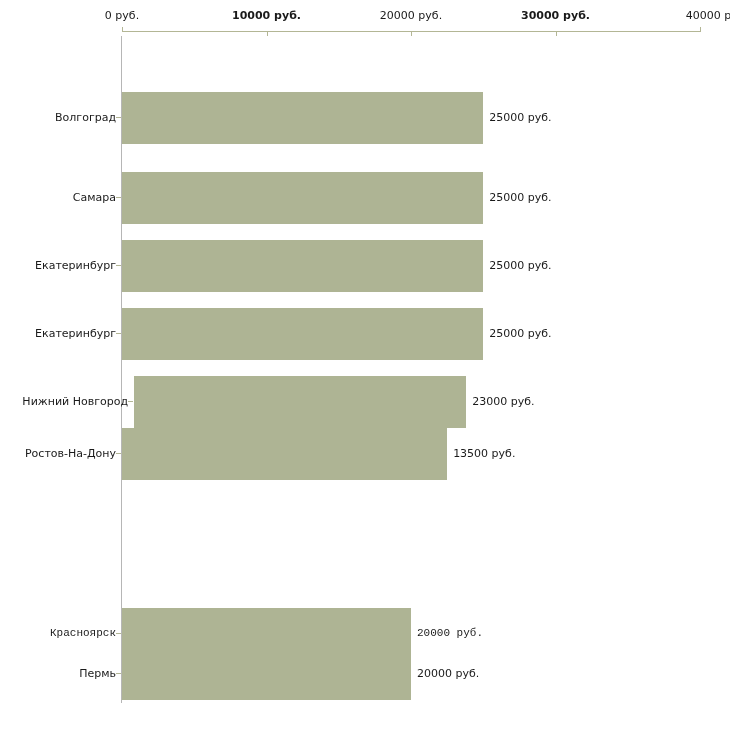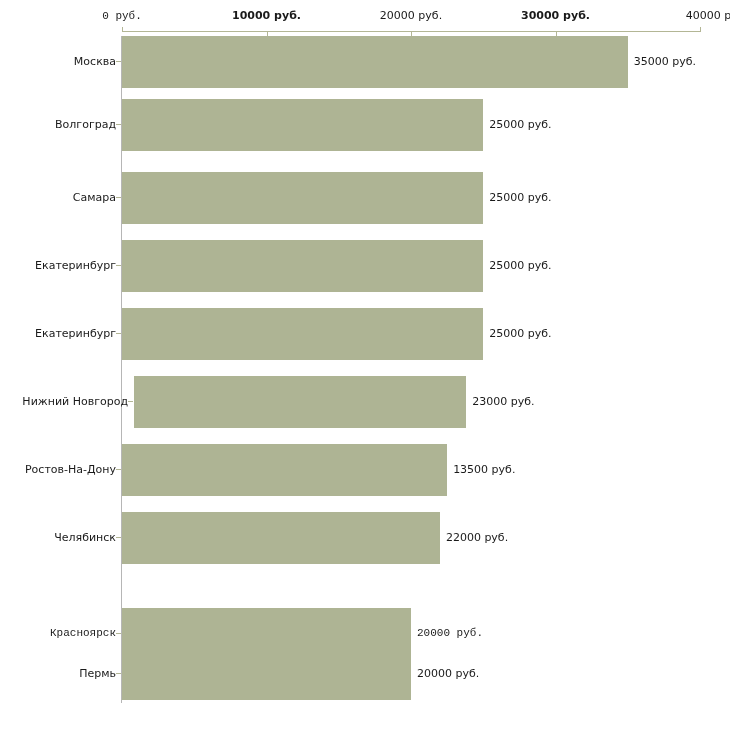--- a/index.html
+++ b/index.html
@@ -116,41 +116,35 @@
     white-space: nowrap;
   }
 </style>
 </head>
 <body>
 
 <div id="chart-root">
 
   <div id="x-axis">
       <div class="x-axis-line" style="left: 122px; width: 578px;"></div>
-      <div class="x-tick-label" style="left: 122px; font-family: Liberation Mono, monospace;">0 руб.</div>
+      <div class="x-tick-label" style="left: 122px;">0 руб.</div>
       <div class="x-tick-mark cap" style="left: 122px;"></div>
       <div class="x-tick-label" style="left: 266.5px; font-weight: bold;">10000 руб.</div>
       <div class="x-tick-mark" style="left: 266.5px;"></div>
       <div class="x-tick-label" style="left: 411px;">20000 руб.</div>
       <div class="x-tick-mark" style="left: 411px;"></div>
       <div class="x-tick-label" style="left: 555.5px; font-weight: bold;">30000 руб.</div>
       <div class="x-tick-mark" style="left: 555.5px;"></div>
       <div class="x-tick-label edge-right" style="left: 748px;">40000 руб.</div>
       <div class="x-tick-mark cap" style="left: 700px;"></div>
     </div>
 
   <div id="plot-area">
     <div id="y-axis-line"></div>
-  <div class="bar-row" style="top: 0px;">
-        <div class="cat-label">Москва</div>
-        <div class="y-tick-mark"></div>
-        <div class="bar" style="width: 505.75px; background: rgb(174, 180, 148);"></div>
-        <div class="bar-value" style="left: 633.75px;">35000 руб.</div>
-      </div>
-      <div class="bar-row" style="top: 63px;">
+      <div class="bar-row" style="top: 56px;">
         <div class="cat-label">Волгоград</div>
         <div class="y-tick-mark"></div>
         <div class="bar" style="width: 361.25px; background: rgb(174, 180, 148);"></div>
         <div class="bar-value" style="left: 489.25px;">25000 руб.</div>
       </div>
       <div class="bar-row" style="top: 136px;">
         <div class="cat-label">Самара</div>
         <div class="y-tick-mark"></div>
         <div class="bar" style="width: 361.25px; background: rgb(174, 180, 148);"></div>
         <div class="bar-value" style="left: 489.25px;">25000 руб.</div>
@@ -166,31 +160,25 @@
         <div class="y-tick-mark"></div>
         <div class="bar" style="width: 361.25px; background: rgb(174, 180, 148);"></div>
         <div class="bar-value" style="left: 489.25px;">25000 руб.</div>
       </div>
       <div class="bar-row" style="top: 340px; margin-left: 12px;">
         <div class="cat-label">Нижний Новгород</div>
         <div class="y-tick-mark"></div>
         <div class="bar" style="width: 332.35px; background: rgb(174, 180, 148);"></div>
         <div class="bar-value" style="left: 460.35px;">23000 руб.</div>
       </div>
-      <div class="bar-row" style="top: 408px;">
+      <div class="bar-row" style="top: 392px;">
         <div class="cat-label">Ростов-На-Дону</div>
         <div class="y-tick-mark"></div>
         <div class="bar" style="width: 325.125px; background: rgb(174, 180, 148);"></div>
         <div class="bar-value" style="left: 453.125px;">13500 руб.</div>
-      </div>
-      <div class="bar-row" style="top: 476px;">
-        <div class="cat-label">Челябинск</div>
-        <div class="y-tick-mark"></div>
-        <div class="bar" style="width: 317.9px; background: rgb(174, 180, 148);"></div>
-        <div class="bar-value" style="left: 445.9px;">22000 руб.</div>
       </div>
       <div class="bar-row" style="top: 572px; font-family: Liberation Mono, monospace;">
         <div class="cat-label">Красноярск</div>
         <div class="y-tick-mark"></div>
         <div class="bar" style="width: 289px; background: rgb(174, 180, 148);"></div>
         <div class="bar-value" style="left: 417px;">20000 руб.</div>
       </div>
       <div class="bar-row" style="top: 612px;">
         <div class="cat-label">Пермь</div>
         <div class="y-tick-mark"></div>

